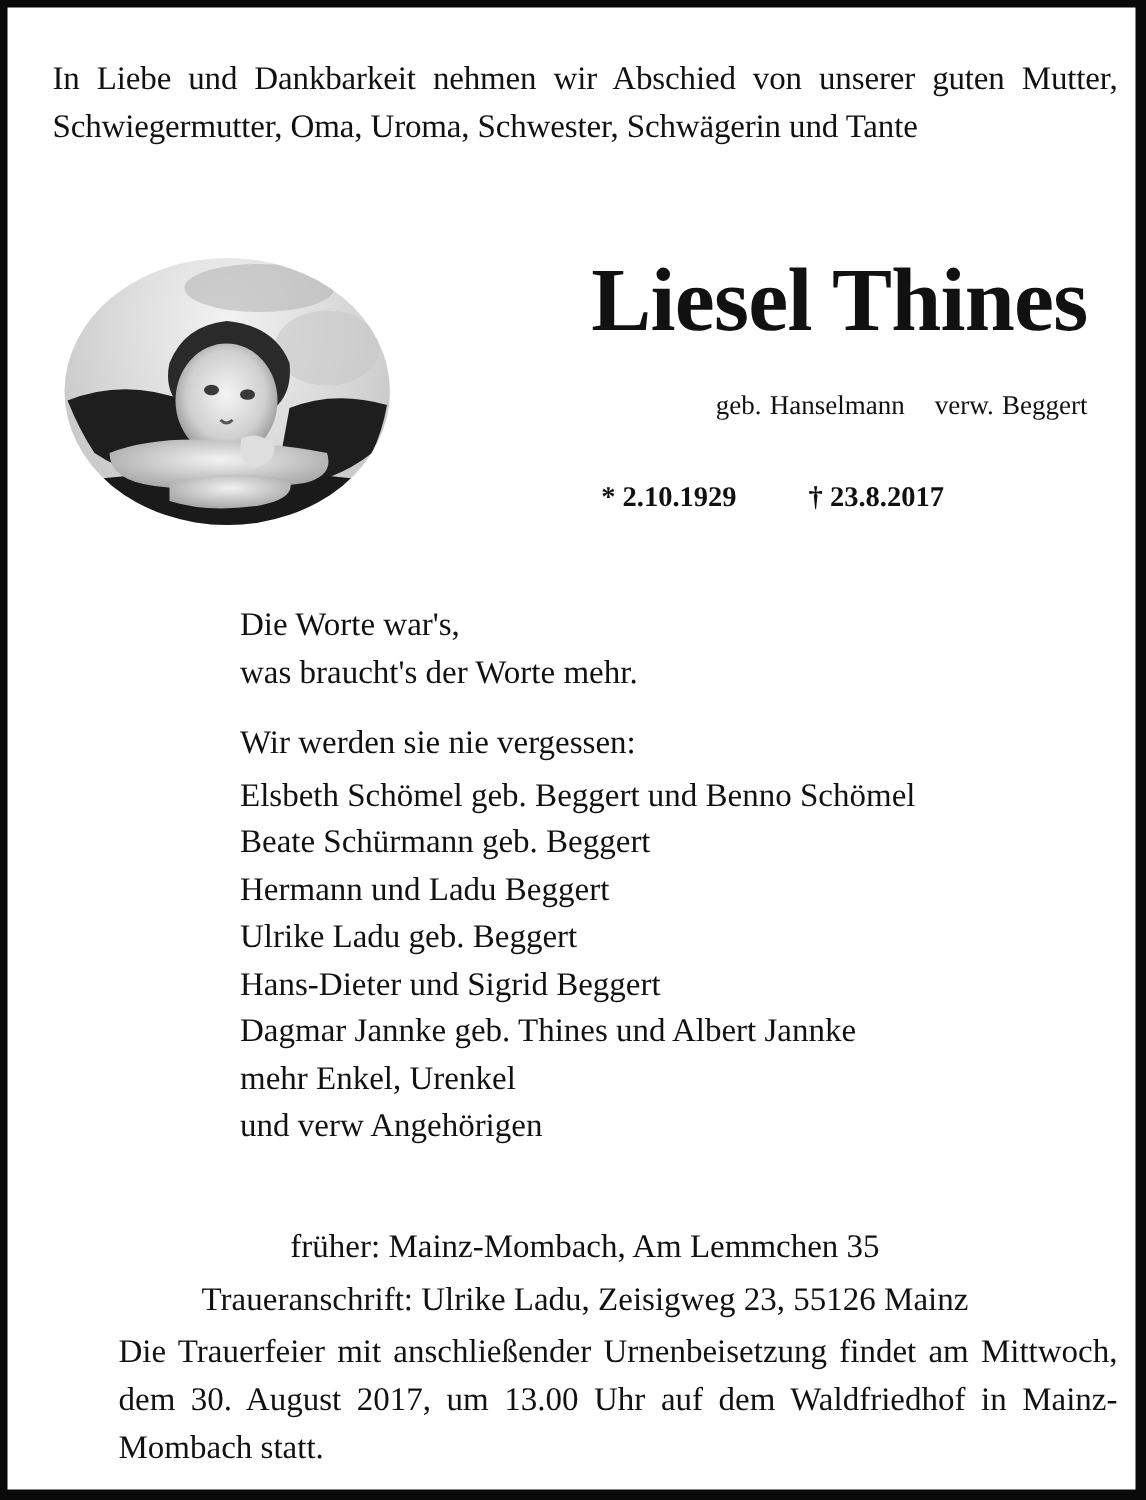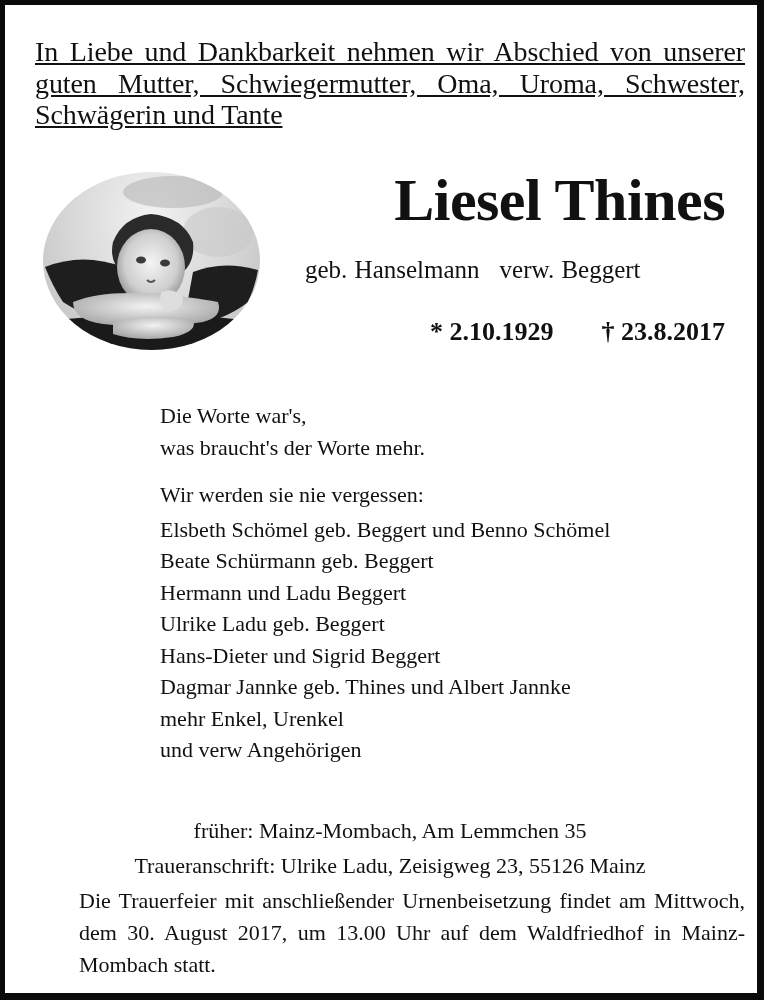--- a/index.html
+++ b/index.html
@@ -14,49 +14,48 @@
     width: 764px; height: 1000px; box-sizing: border-box;
     border-top: 5px solid #0a0a0a;
     border-left: 5px solid #0a0a0a;
     border-right: 7px solid #0a0a0a;
     border-bottom: 7px solid #0a0a0a;
     background: #ffffff;
   }
   .abs { position: absolute; }
   .intro {
     left: 30px; top: 31px; width: 710px;
-    font-size: 28px; line-height: 31.5px;
+    font-size: 22px; line-height: 31.5px;
     text-align: justify; text-align-last: left;
     letter-spacing: -0.1px;
-    text-decoration: underline;
   }
   .photo {
     left: 38px; top: 167px; width: 217px; height: 178px;
     border-radius: 50%;
     overflow: hidden;
     background: radial-gradient(ellipse at 50% 25%, #f2f2f2 0%, #dcdcdc 45%, #bdbdbd 100%);
   }
   .photo svg { display: block; }
   .name {
     left: 300px; top: 160px; width: 420px;
     text-align: right;
     font-size: 60px; font-weight: bold; line-height: 70px;
     letter-spacing: -0.5px;
   }
   .birthnames {
     left: 300px; top: 251px; width: 420px;
-    text-align: left;
-    font-size: 25px; line-height: 28px;
+    text-align: right;
+    font-size: 18px; line-height: 28px;
     word-spacing: 1px;
   }
   .birthnames .gap { display: inline-block; width: 20px; }
   .dates {
     left: 300px; top: 312px; width: 420px;
-    text-align: right;
-    font-size: 26px; font-weight: bold; line-height: 30px;
+    text-align: center;
+    font-size: 19px; font-weight: bold; line-height: 30px;
   }
   .dates .gap { display: inline-block; width: 48px; }
   .poem {
     left: 155px; top: 395px; width: 590px;
     font-size: 22px; line-height: 31.5px;
   }
   .poem .spacer { height: 16px; }
   .poem .line { white-space: nowrap; }
   .footer {
     left: 30px; top: 810px; width: 710px;

